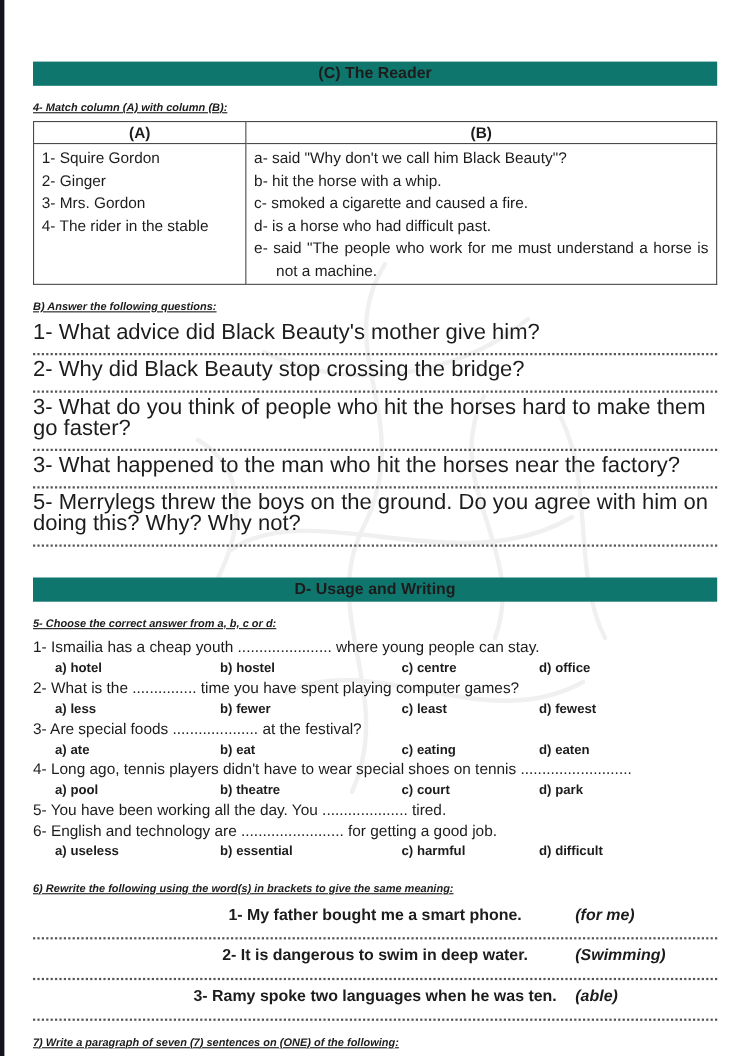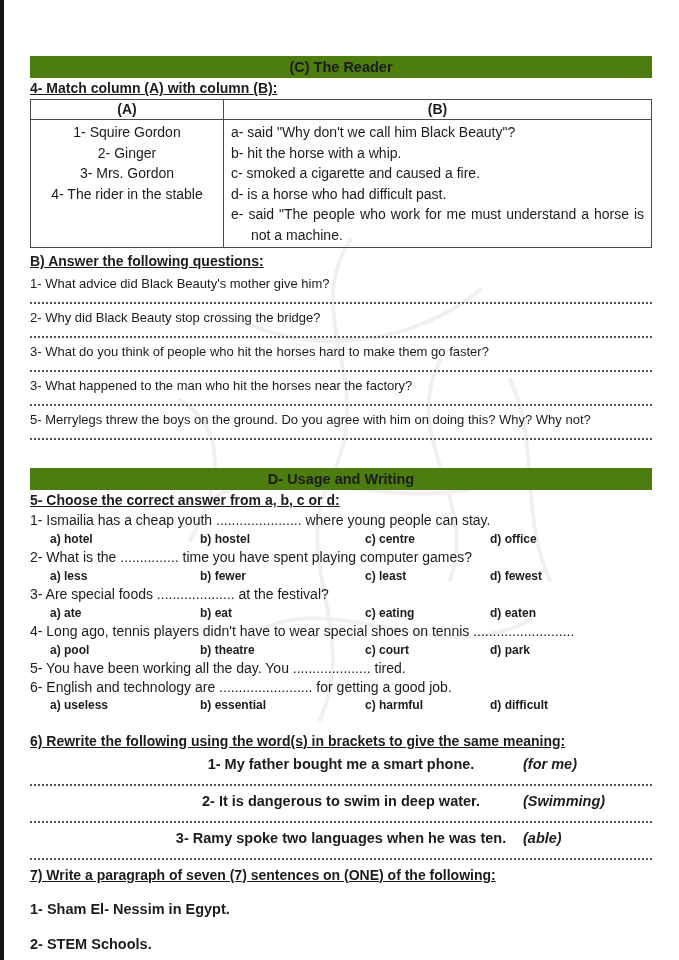--- a/index.html
+++ b/index.html
@@ -5,38 +5,38 @@
   html, body { margin:0; padding:0; }
   body {
     width:679px; height:960px; background:#ffffff; overflow:hidden;
     font-family:"Liberation Sans", sans-serif; color:#1c1c1c; position:relative;
   }
   .side-bar { position:absolute; left:0; top:0; width:4px; height:960px; background:#14141c; }
   .watermark { position:absolute; left:120px; top:200px; z-index:0; opacity:0.55; pointer-events:none; }
   .content { position:absolute; left:30px; top:56px; width:622px; z-index:1; }
 
   .band {
-    background:#4d7c0f; text-align:center; font-weight:bold;
+    background:#0f766e; text-align:center; font-weight:bold;
     font-size:14.5px; height:22px; line-height:22px;
   }
   .h-underline {
-    font-weight:bold; text-decoration:underline;
-    font-size:14px; line-height:18px; margin:1px 0 2px;
+    font-weight:bold; font-style:italic; text-decoration:underline;
+    font-size:10px; line-height:18px; margin:12px 0 2px;
   }
 
   table.match { border-collapse:collapse; width:100%; margin:1px 0 4px; table-layout:fixed; }
   table.match th, table.match td {
     border:1px solid #4a4a4a; font-size:14px; vertical-align:top; padding:2px 7px;
   }
   table.match th { text-align:center; font-weight:bold; height:17px; padding:1px; }
   .col-a-w { width:190px; }
-  .cell-line { line-height:20.5px;text-align:center; }
+  .cell-line { line-height:20.5px; }
   .colb-line { line-height:20.5px; padding-left:20px; text-indent:-20px; text-align:justify; }
 
-  .q-line { font-size:13px; line-height:19px; margin-top:4px; }
+  .q-line { font-size:20px; line-height:19px; margin-top:4px; }
   .dots { border-bottom:2px dotted #555; height:9px; margin-bottom:4px; }
 
   .gap-d { margin-top:28px; }
   .stem { font-size:14px; line-height:18.5px; }
   .opts {
     display:grid; grid-template-columns:150px 165px 125px 1fr;
     margin-left:20px; font-weight:bold; font-size:12px; line-height:18.5px;
   }
 
   .rw-head { margin-top:17px; }

